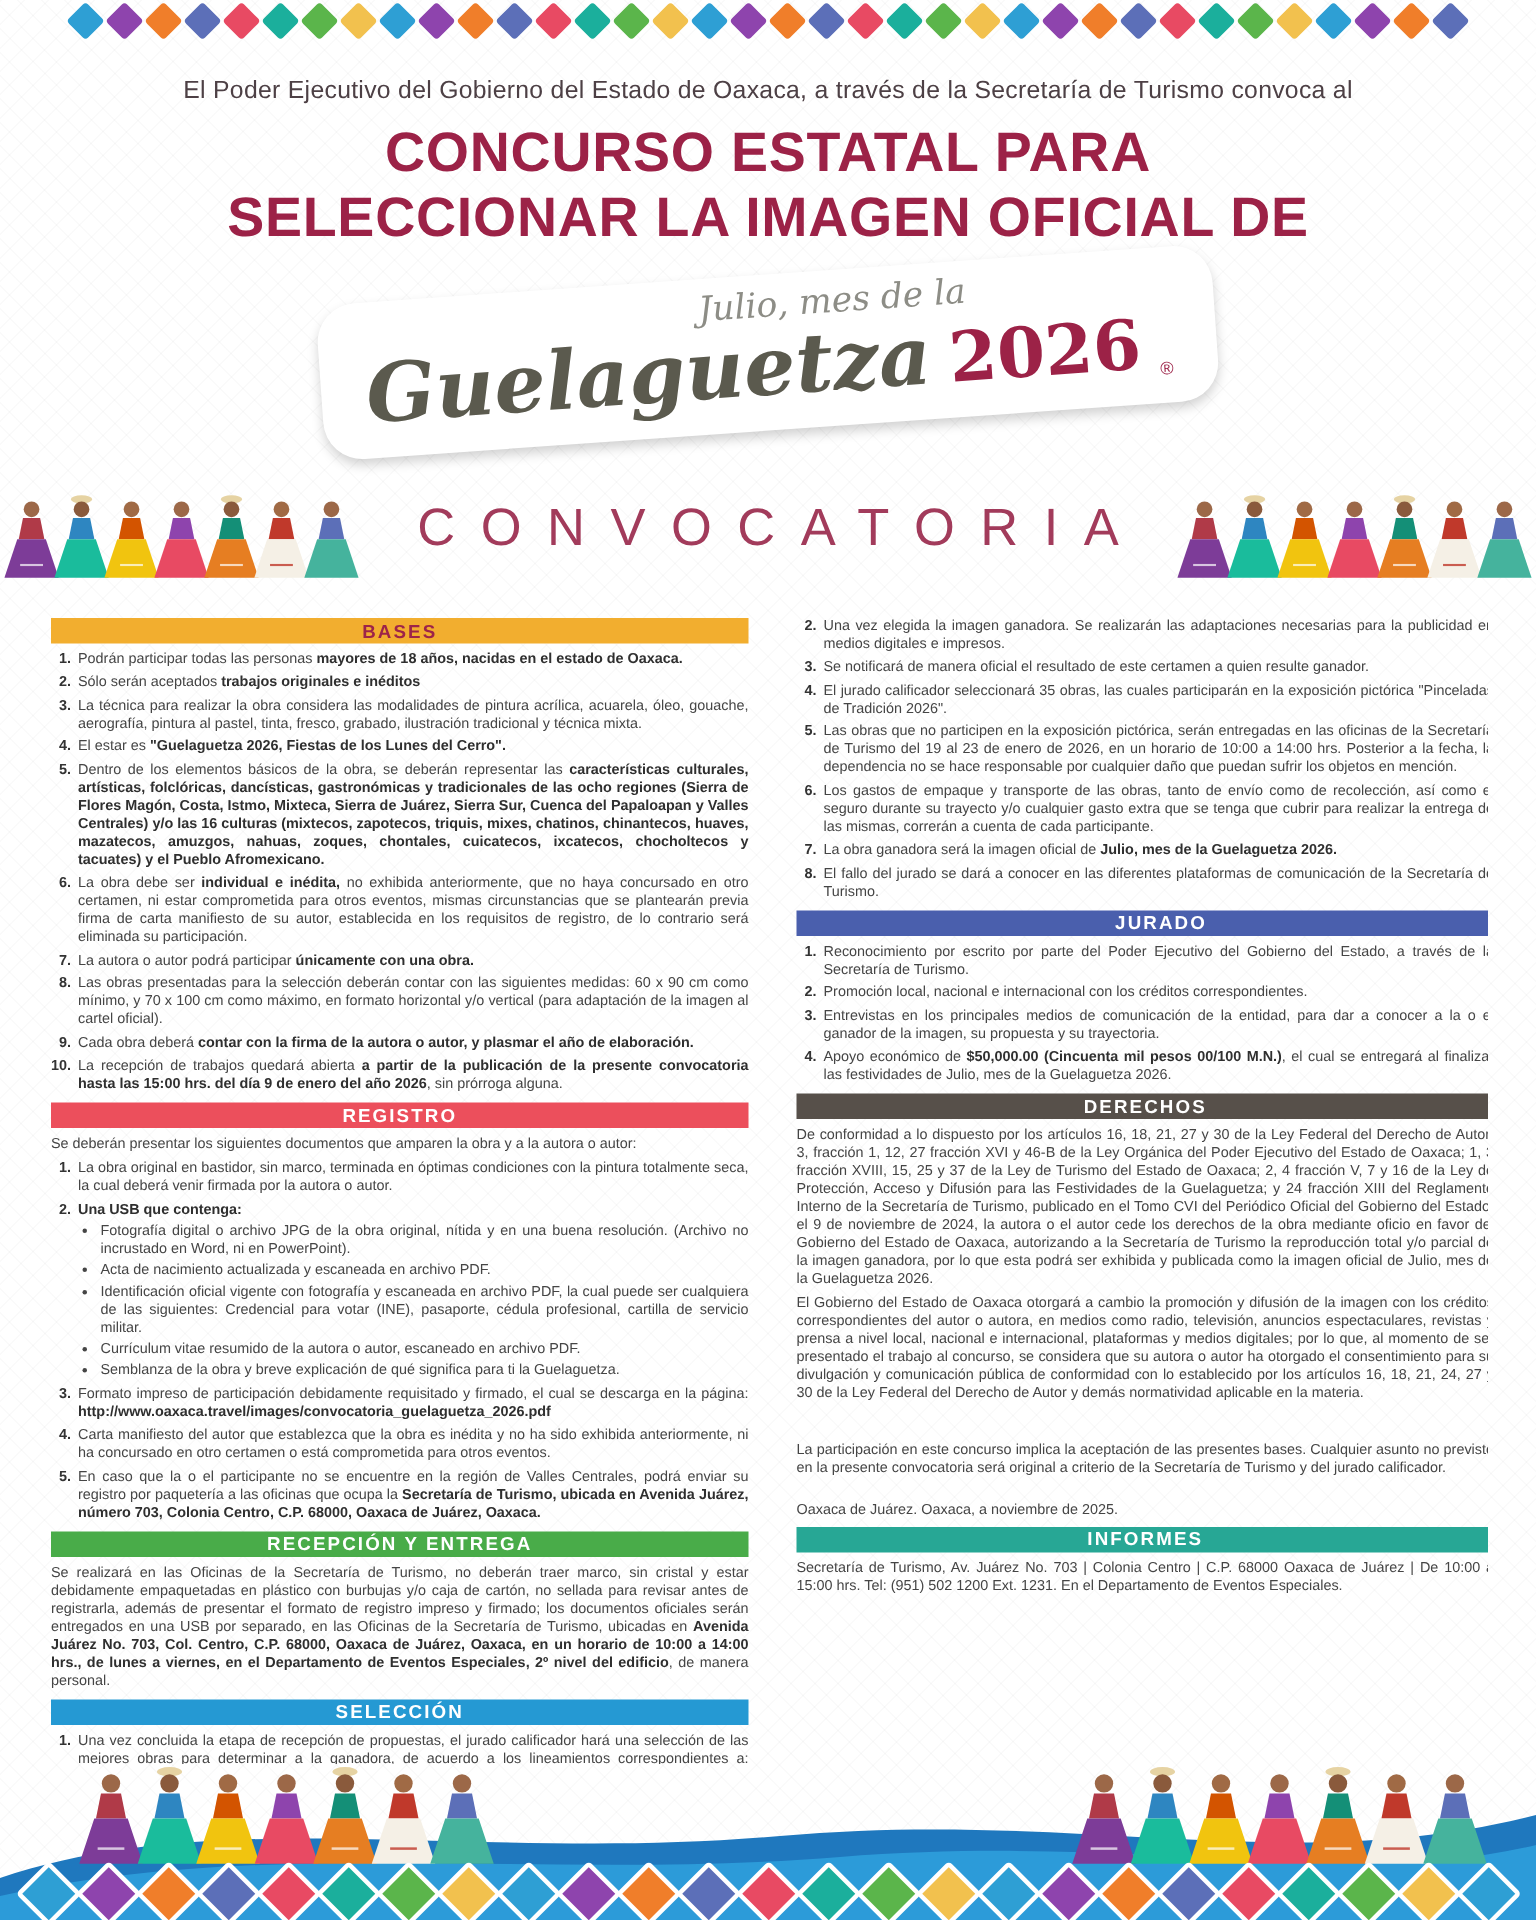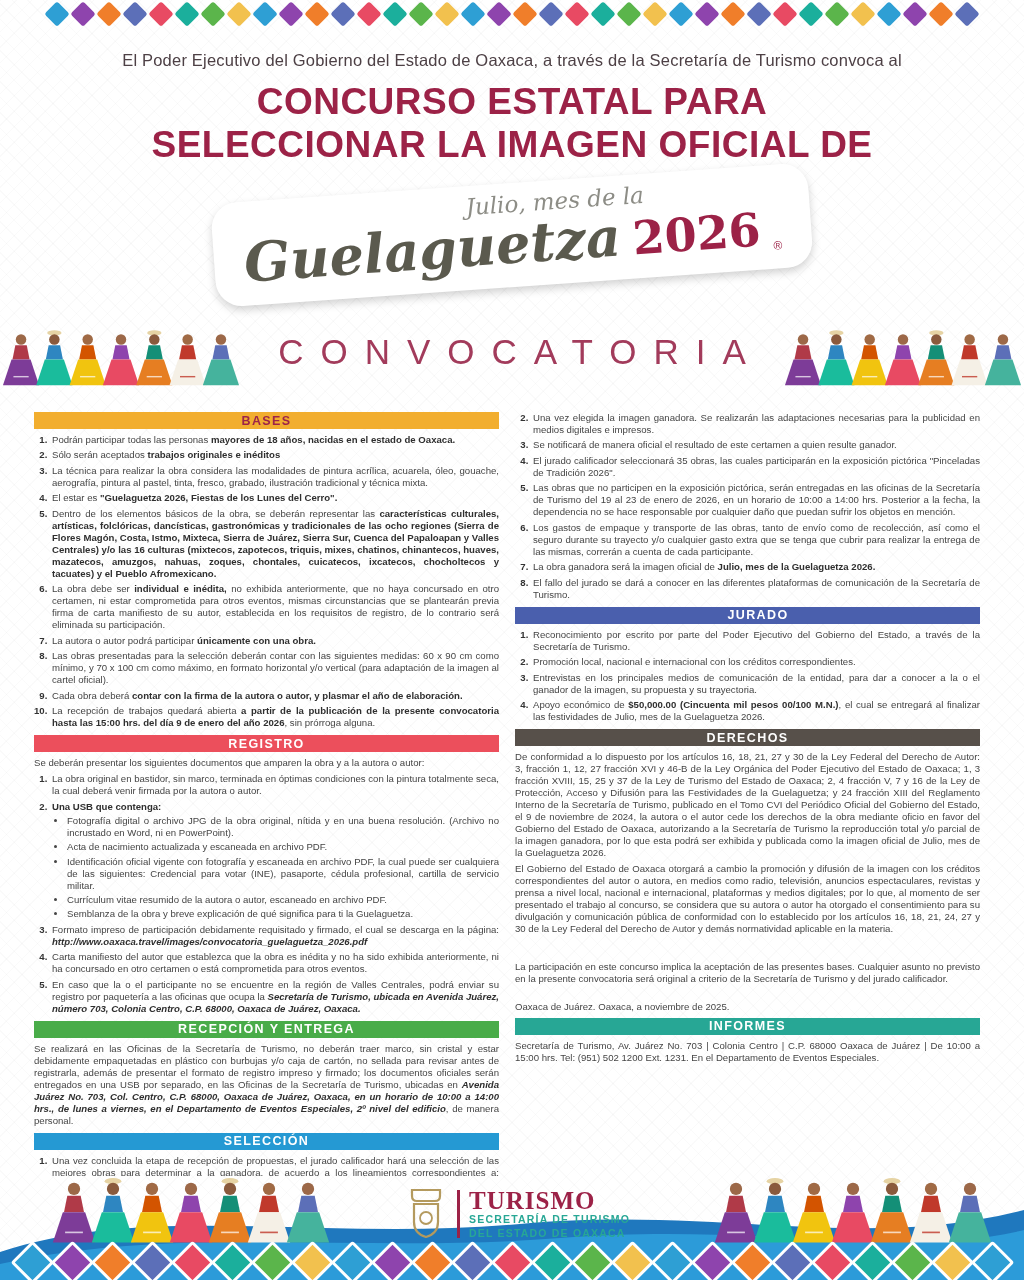--- a/index.html
+++ b/index.html
@@ -33,34 +33,34 @@
   .badge .gyear{font-family:"DejaVu Serif",serif;font-weight:700;color:#9C2247;font-size:46px;line-height:1;}
   .badge .greg{font-size:12px;color:#9C2247;align-self:flex-end;}
   
   .banner{position:absolute;top:332px;left:0;width:100%;text-align:center;
     font-size:35px;color:#A23B5B;letter-spacing:17px;text-indent:17px;}
   .dancers-banner{position:absolute;top:318px;height:72px;z-index:1;}
   .dancers-banner.left{left:2px;width:238px;}
   .dancers-banner.right{right:2px;width:238px;}
   
   .columns{position:absolute;top:412px;left:34px;width:958px;height:764px;
-    display:flex;gap:16px;overflow:hidden;}
+    display:flex;gap:32px;overflow:hidden;}
   .col{width:465px;flex:none;}
   .section-bar{height:17px;display:flex;align-items:center;justify-content:center;
     font-weight:700;font-size:12.5px;letter-spacing:1.4px;color:#fff;margin:6px 0 5px;}
   .section-bar.first{margin-top:0;}
   .txt,.num-list,.plain-p{font-size:9.6px;line-height:1.25;color:#454545;text-align:justify;}
   .plain-p{margin:0 0 4px;}
   ol.num-list{margin:0;padding-left:16px;}
   ol.num-list>li{margin-bottom:3.5px;padding-left:2px;}
   ol.num-list>li::marker{font-weight:700;color:#333;}
   ul.sub{list-style:disc;margin:2px 0 0;padding-left:15px;}
   ul.sub>li{margin-bottom:2.5px;}
   .bseg{font-weight:700;color:#2f2f2f;}
-  .iseg{font-style:italic;}
+  .iseg{}
   .spacer-lg{height:22px;}
   .spacer-md{height:12px;}
   .dateline{font-size:9.6px;color:#454545;margin:0 0 6px;}
   
   .footer{position:absolute;left:0;right:0;bottom:0;height:112px;}
   .wave{position:absolute;left:0;bottom:0;width:1024px;height:100px;z-index:1;}
   .gov-logo{position:absolute;left:404px;bottom:40px;display:flex;align-items:center;gap:9px;z-index:4;}
   .shield{flex:none;}
   .logo-divider{width:3px;height:48px;background:#9C2247;flex:none;}
   .logo-text .t1{font-family:"Liberation Serif",serif;font-weight:700;font-size:25px;
@@ -268,33 +268,20 @@
       <path d="M0,84 C180,44 360,74 560,58 C760,42 900,80 1024,50 L1024,100 L0,100 Z" fill="#2E9FDC" opacity="0.9"></path>
     </svg>
 
     <svg class="dancers-footer left" viewBox="0 0 250 70" preserveAspectRatio="xMidYMax meet">
         <use href="#dancers"></use>
       </svg>
     <svg class="dancers-footer right" viewBox="0 0 250 70" preserveAspectRatio="xMidYMax meet">
         <use href="#dancers"></use>
       </svg>
 
-    <div class="gov-logo">
-      <svg class="shield" width="44" height="52" viewBox="0 0 44 52">
-        <path d="M8,2 h28 v6 c0,3 -2,5 -5,5 h-18 c-3,0 -5,-2 -5,-5 z" fill="none" stroke="#B49A5E" stroke-width="2.2"></path>
-        <path d="M10,16 h24 v18 c0,8 -5,13 -12,15 c-7,-2 -12,-7 -12,-15 z" fill="none" stroke="#B49A5E" stroke-width="2.2"></path>
-        <circle cx="22" cy="30" r="6" fill="none" stroke="#B49A5E" stroke-width="1.8"></circle>
-      </svg>
-      <div class="logo-divider"></div>
-      <div class="logo-text">
-        <div class="t1">TURISMO</div>
-        <div class="t2">SECRETARÍA DE TURISMO</div>
-        <div class="t3">DEL ESTADO DE OAXACA</div>
-      </div>
-    </div>
 
     <div class="diamond-row row-bottom">
         <span class="diamond" style="background: rgb(46, 159, 212);"></span>
         <span class="diamond" style="background: rgb(142, 68, 173);"></span>
         <span class="diamond" style="background: rgb(240, 126, 42);"></span>
         <span class="diamond" style="background: rgb(92, 111, 184);"></span>
         <span class="diamond" style="background: rgb(232, 74, 99);"></span>
         <span class="diamond" style="background: rgb(27, 175, 156);"></span>
         <span class="diamond" style="background: rgb(91, 181, 75);"></span>
         <span class="diamond" style="background: rgb(242, 193, 78);"></span>

